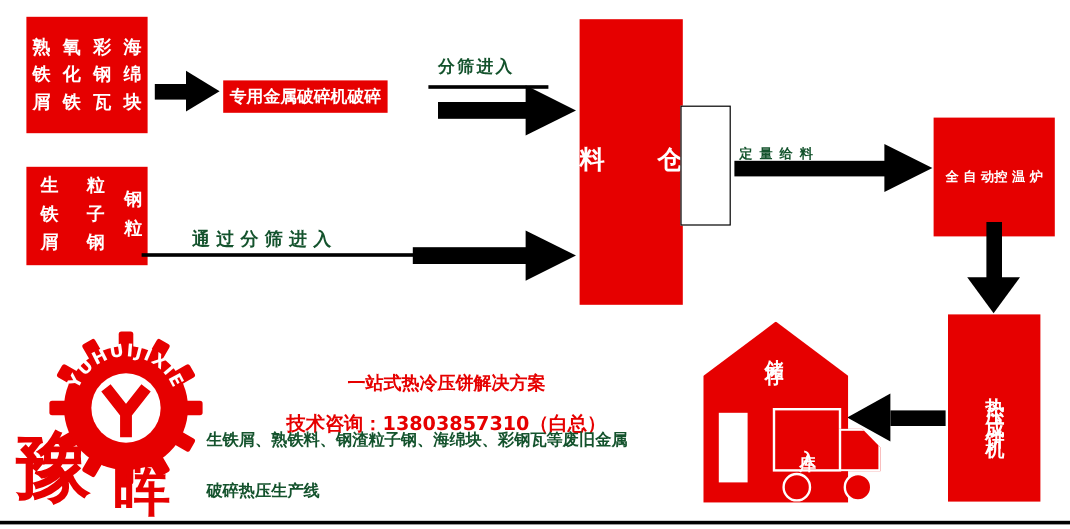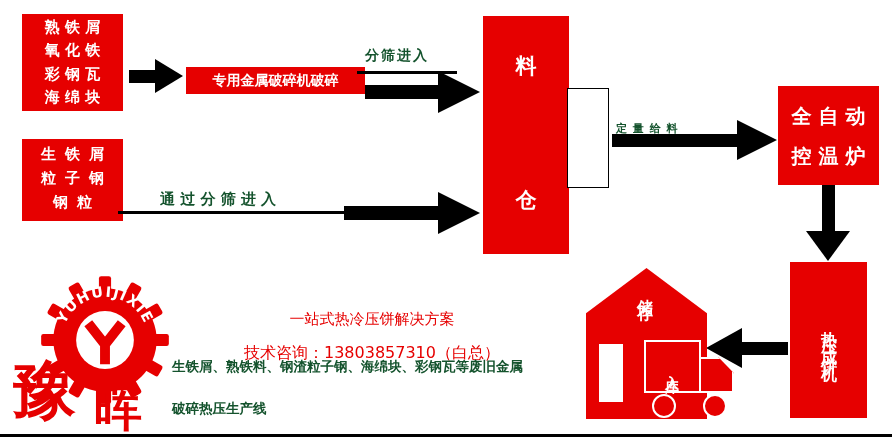--- a/index.html
+++ b/index.html
@@ -1,25 +1,25 @@
 <!DOCTYPE html>
 <html style="--red: #e60000;"><head>
 <meta charset="utf-8">
 <style>
   * { margin:0; padding:0; box-sizing:border-box; }
   html,body { background:#fff; }
   body { font-family:"DejaVu Sans","Liberation Sans",sans-serif; }
   .canvas { position:relative; width:892px; height:441px; background:#fff; overflow:hidden; }
   .rbox {
     position:absolute; background:var(--red); color:#fff; font-weight:bold;
-    display:flex; flex-direction:column; align-items:center; justify-content:center;
+    display:flex; flex-direction:row; align-items:center; justify-content:center;
     text-align:center;
   }
   .blabel { position:absolute; color:#14532d; font-weight:bold; white-space:nowrap; }
-  .rlabel { position:absolute; color:var(--red); font-weight:normal; white-space:nowrap; text-align:center; }
+  .rlabel { position:absolute; color:var(--red); font-weight:bold; white-space:nowrap; text-align:center; }
   .abody { position:absolute; background:#000; }
   .ahead { position:absolute; width:0; height:0; }
   .vtext { writing-mode:vertical-rl; text-orientation:upright; }
   .wnotch { position:absolute; background:#fff; border:1.5px solid #000; }
   .house {
     position:absolute; background:var(--red);
     clip-path:polygon(50% 0%, 100% 30%, 100% 100%, 0% 100%, 0% 30%);
   }
   .truckpart { position:absolute; background:var(--red); border:2px solid #fff; }
   .wheel { position:absolute; width:24px; height:24px; border-radius:50%; background:var(--red); border:2px solid #fff; }
@@ -33,21 +33,21 @@
   <div class="rbox" style="left:22px; top:14px; width:101px; height:97px; font-size:15px; line-height:1.55;">
     <div>熟 铁 屑</div>
     <div>氧 化 铁</div>
     <div>彩 钢 瓦</div>
     <div>海 绵 块</div>
   </div>
 
   <div class="abody" style="left:129px; top:70px; width:26px; height:13px;"></div>
   <div class="ahead" style="left:155px; top:59px; border-top:17px solid transparent; border-bottom:17px solid transparent; border-left:28px solid #000;"></div>
 
-  <div class="rbox" style="left:186px; top:67px; width:179px; height:27px; font-size:14px;">
+  <div class="rbox" style="left:186px; top:67px; width:137px; height:27px; font-size:14px;">
     <div>专用金属破碎机破碎</div>
   </div>
 
   <div class="blabel" style="left:365px; top:47px; font-size:14px; letter-spacing:2px;">分筛进入</div>
   <div class="abody" style="left:357px; top:71px; width:100px; height:3px;"></div>
   <div class="abody" style="left:365px; top:85px; width:75px; height:14px;"></div>
   <div class="ahead" style="left:438px; top:71px; border-top:21px solid transparent; border-bottom:21px solid transparent; border-left:42px solid #000;"></div>
 
   <div class="rbox" style="left:483px; top:16px; width:86px; height:238px; font-size:21px; justify-content:space-between; padding:36px 0 40px;">
     <span>料</span>
@@ -63,21 +63,21 @@
 
   <div class="blabel" style="left:160px; top:190px; font-size:15px;">通 过 分 筛 进 入</div>
   <div class="abody" style="left:118px; top:211px; width:228px; height:3px;"></div>
   <div class="abody" style="left:344px; top:206px; width:96px; height:14px;"></div>
   <div class="ahead" style="left:438px; top:192px; border-top:21px solid transparent; border-bottom:21px solid transparent; border-left:42px solid #000;"></div>
 
   <div class="blabel" style="left:616px; top:121px; font-size:11px; letter-spacing:1px;">定 量 给 料</div>
   <div class="abody" style="left:612px; top:134px; width:128px; height:13px;"></div>
   <div class="ahead" style="left:737px; top:120px; border-top:20px solid transparent; border-bottom:20px solid transparent; border-left:40px solid #000;"></div>
 
-  <div class="rbox" style="left:778px; top:86px; width:101px; height:99px; font-size:20px; line-height:2;">
+  <div class="rbox" style="left:778px; top:98px; width:101px; height:99px; font-size:11px; line-height:2;">
     <div>全 自 动</div>
     <div>控 温 炉</div>
   </div>
 
   <div class="abody" style="left:822px; top:185px; width:13px; height:48px;"></div>
   <div class="ahead" style="left:806px; top:231px; border-left:22px solid transparent; border-right:22px solid transparent; border-top:30px solid #000;"></div>
 
   <div class="rbox" style="left:790px; top:262px; width:77px; height:156px; font-size:16px;">
     <div class="vtext" style="letter-spacing:0.55em;">热压成饼机</div>
   </div>

